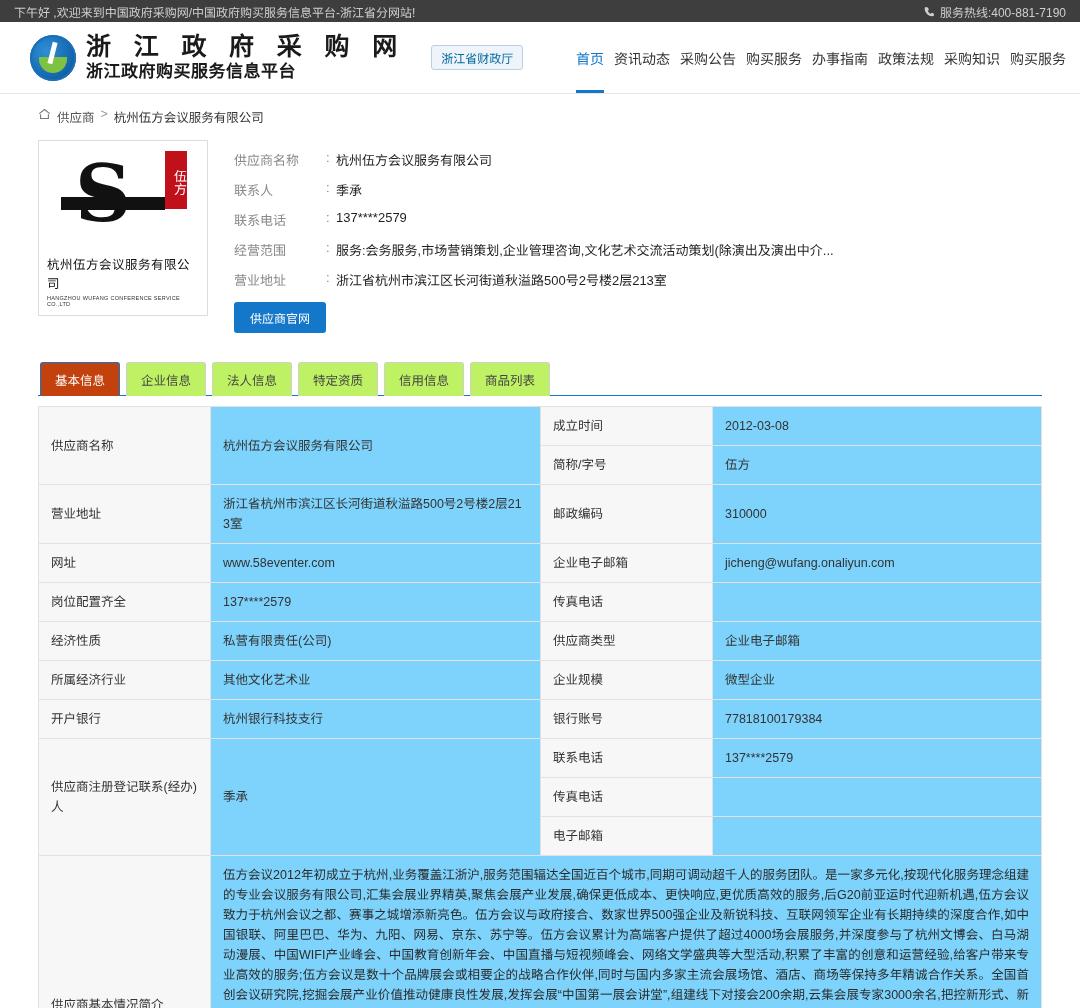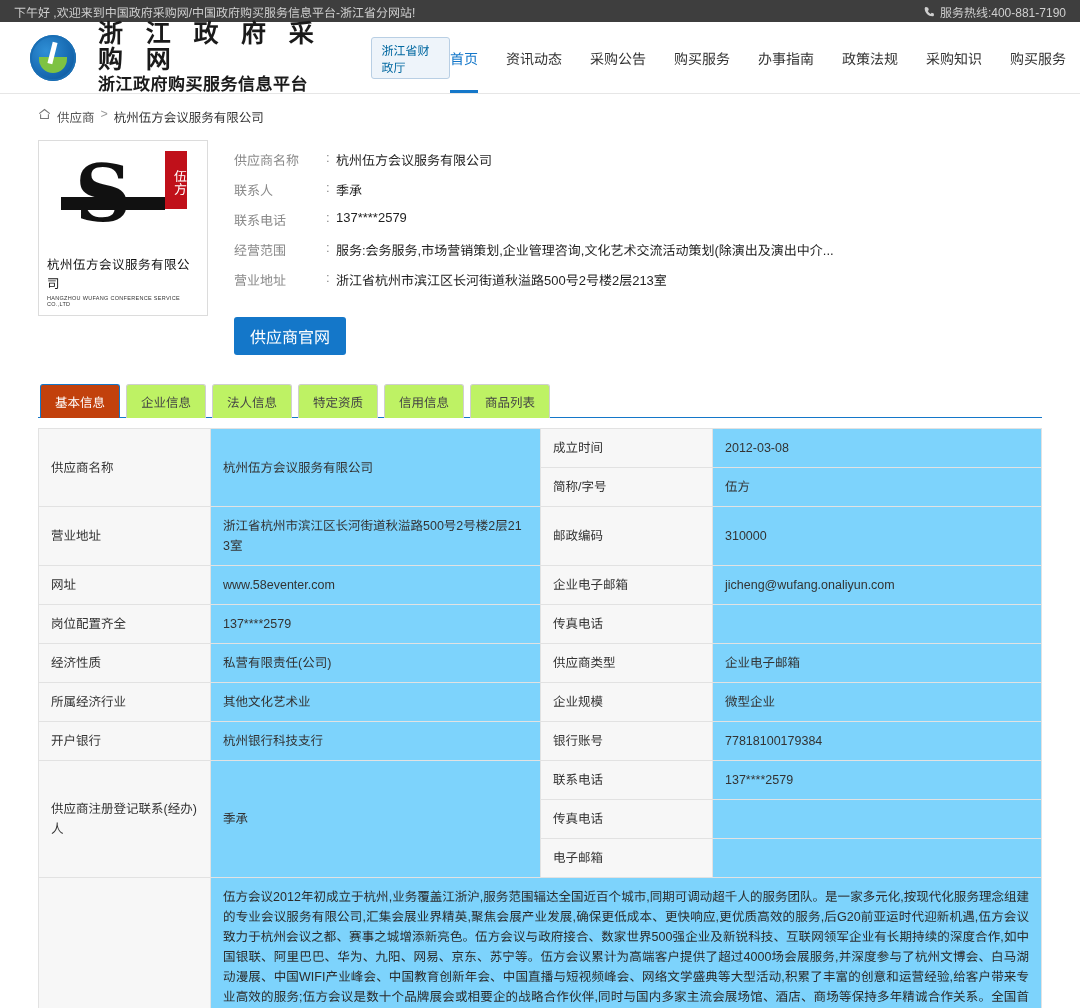--- a/index.html
+++ b/index.html
@@ -51,21 +51,21 @@
     border-radius: 0 0 14px 14px;
   }
   .logo-circle::before {
     content: "";
     position: absolute; left: 20px; top: 7px;
     width: 5px; height: 22px;
     background: #ffffff;
     transform: rotate(14deg);
     z-index: 2;
   }
-  .brand-text { line-height: 1.05; margin-left: 12px; }
+  .brand-text { line-height: 1.05; }
   .brand-line1 {
     font-size: 25px; font-weight: bold; color: #1a1a1a;
     letter-spacing: 7px;
     font-family: "DejaVu Sans", "Liberation Sans", sans-serif;
   }
   .brand-line2 {
     font-size: 17px; font-weight: bold; color: #1a1a1a;
     letter-spacing: 0.5px; margin-top: 3px;
     font-family: "DejaVu Sans", "Liberation Sans", sans-serif;
   }
@@ -77,21 +77,21 @@
     font-size: 12px;
     padding: 3px 9px;
     border-radius: 3px;
     align-self: center;
   }
   .nav {
     margin-left: auto;
     display: flex;
     align-items: center;
     height: 100%;
-    gap: 28px;
+    gap: 10px;
     font-size: 14px;
   }
   .nav-item {
     height: 100%;
     display: flex; align-items: center;
     color: #333;
     position: relative;
     cursor: pointer;
     white-space: nowrap;
   }
@@ -147,25 +147,25 @@
   }
   .logo-cn { font-size: 12.5px; color: #111; margin-top: 2px; letter-spacing: .5px; }
   .logo-en { font-size: 5.5px; color: #333; margin-top: 3px; letter-spacing: .3px; }
 
   .fields { flex: 1; padding-top: 10px; }
   .field-row { display: flex; font-size: 13px; margin-bottom: 11px; align-items: flex-start; }
   .field-label { width: 92px; color: #8a8a8a; flex: none; }
   .field-colon { color: #8a8a8a; width: 10px; flex: none; }
   .field-value { color: #1f1f1f; }
   .btn-primary {
-    margin-top: 17px;
+    margin-top: 2px;
     display: inline-block;
     background: #1477c9;
     color: #fff;
-    font-size: 16px;
+    font-size: 12px;
     padding: 7px 16px;
     border: none;
     border-radius: 3px;
     cursor: pointer;
   }
 
   
   .tabs {
     display: flex;
     gap: 6px;

